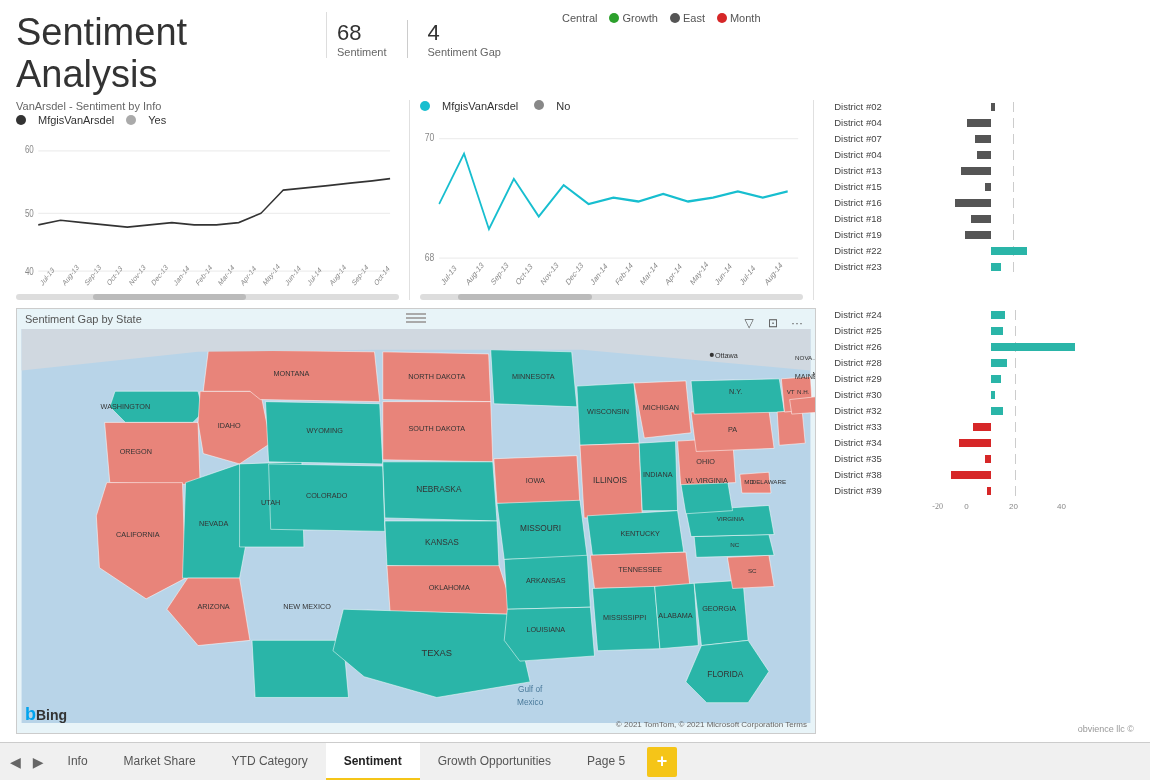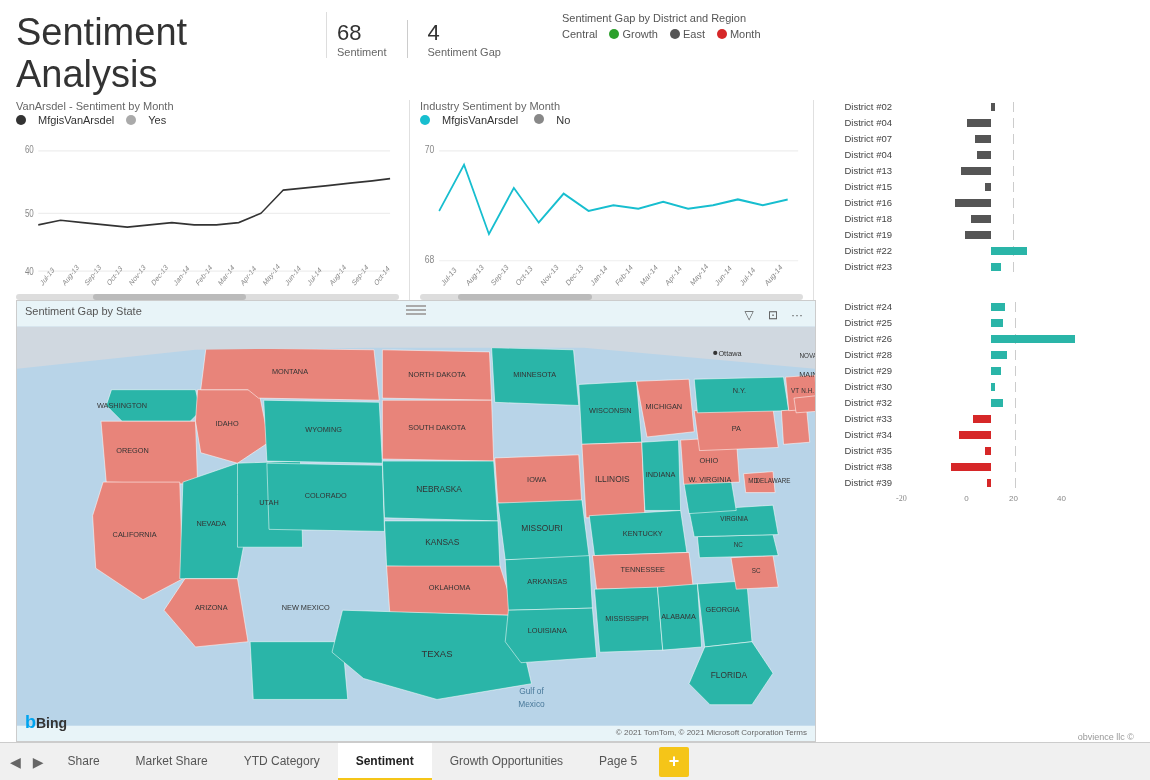--- a/index.html
+++ b/index.html
@@ -167,21 +167,21 @@
       display: flex;
       align-items: center;
       margin-bottom: 2px;
       height: 14px;
     }
 
     .bar-label {
       width: 72px;
       font-size: 9.5px;
       color: #444;
-      text-align: right;
+      text-align: center;
       padding-right: 4px;
       flex-shrink: 0;
     }
 
     .bar-area {
       flex: 1;
       position: relative;
       height: 10px;
       display: flex;
       align-items: center;
@@ -192,21 +192,21 @@
       left: 50%;
       top: 0;
       bottom: 0;
       width: 1px;
       background: #ccc;
     }
 
     .middle-section {
       display: flex;
       flex: 1;
-      padding: 0 16px;
+      padding: 8px 16px;
       gap: 8px;
       min-height: 0;
     }
 
     .map-panel {
       flex: 1;
       border: 1px solid #ccc;
       position: relative;
       min-height: 0;
       background: #e8f4f8;
@@ -395,21 +395,20 @@
         <span class="metric-label">Sentiment</span>
       </div>
       <div class="metric-divider"></div>
       <div class="metric-item">
         <span class="metric-value">4</span>
         <span class="metric-label">Sentiment Gap</span>
       </div>
     </div>
 
     <div class="right-panel">
-      <div class="sentiment-gap-title">Sentiment Gap by District and Region</div>
       <div class="legend-row">
         <span>Central</span>
         <span>
           <span class="legend-dot" style="background:#2ca02c;"></span>
           <span>Growth</span>
         </span>
         <span>
           <span class="legend-dot" style="background:#555;"></span>
           <span>East</span>
         </span>
@@ -417,21 +416,21 @@
           <span class="legend-dot" style="background:#d62728;"></span>
           <span>Month</span>
         </span>
       </div>
     </div>
   </div>
 
   <div class="charts-row">
 
     <div class="chart-panel">
-      <div class="chart-title">VanArsdel - Sentiment by Month</div>
+      <div class="chart-title">VanArsdel - Sentiment by Info</div>
       <div class="chart-legend">
         <span class="chart-legend-dot" style="background:#333;"></span>
         <span>MfgisVanArsdel</span>
         <span class="chart-legend-dot" style="background:#aaa;"></span>
         <span>Yes</span>
       </div>
       <div class="chart-area">
         <svg width="100%" height="100%" viewBox="0 0 430 140" preserveAspectRatio="none">
 
           <text x="10" y="20" font-size="9" fill="#888">60</text>
@@ -464,21 +463,20 @@
       </div>
 
       <div class="scrollbar-indicator">
         <div class="scrollbar-thumb"></div>
       </div>
     </div>
 
     <div class="chart-divider"></div>
 
     <div class="chart-panel">
-      <div class="chart-title">Industry Sentiment by Month</div>
       <div class="chart-legend">
         <span class="chart-legend-dot" style="background:#17becf;"></span>
         <span>MfgisVanArsdel</span>
         <span style="margin-left:4px;">
           <span class="chart-legend-dot" style="background:#888;"></span>
         </span>
         <span>No</span>
       </div>
       <div class="chart-area">
         <svg width="100%" height="100%" viewBox="0 0 400 140" preserveAspectRatio="none">
@@ -845,38 +843,38 @@
           </div>
         </div>
         <div class="bar-row">
           <div class="bar-label">District #39</div>
           <div class="bar-area" style="width:190px;">
             <div class="bar-zero"></div>
             <div style="position:absolute;height:8px;top:1px;background:#d62728;width:4px;left:91px;"></div>
           </div>
         </div>
       <div style="display:flex;font-size:8px;color:#888;padding-left:72px;margin-top:4px;">
-        <div style="width:47px;text-align:left;font-family:Liberation Serif, serif;">-20</div>
+        <div style="width:47px;text-align:right;font-family:Liberation Serif, serif;">-20</div>
         <div style="width:47px;text-align:center;">0</div>
         <div style="width:47px;text-align:center;">20</div>
         <div style="width:49px;text-align:center;">40</div>
       </div>
         </div>
       <div class="obvience">obvience llc ©</div>
     </div>
   </div>
 
 </div>
 
 <div class="tab-bar">
   <button class="tab-nav-btn">◀</button>
   <button class="tab-nav-btn">▶</button>
 
   <div class="tab-item">
-    <span>Share</span>
+    <span>Info</span>
   </div>
   <div class="tab-item">
     <span>Market Share</span>
   </div>
   <div class="tab-item">
     <span>YTD Category</span>
   </div>
   <div class="tab-item active">
     <span>Sentiment</span>
   </div>

